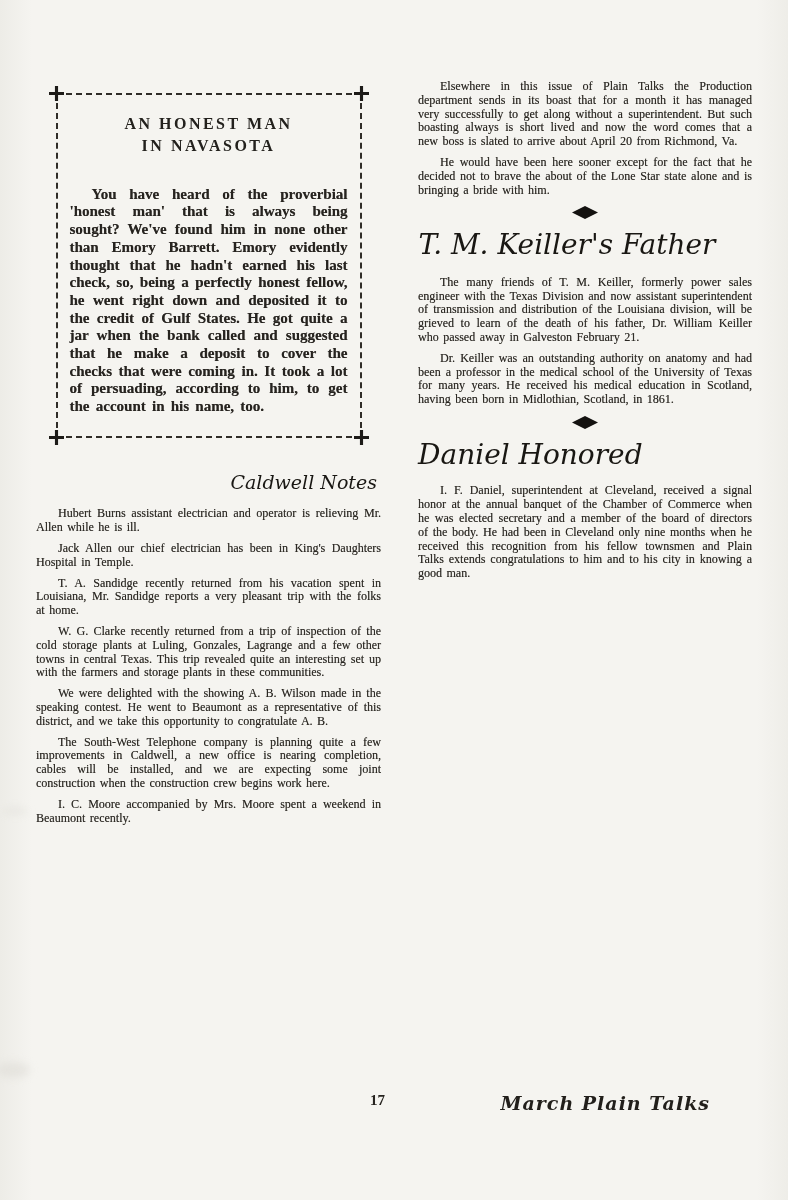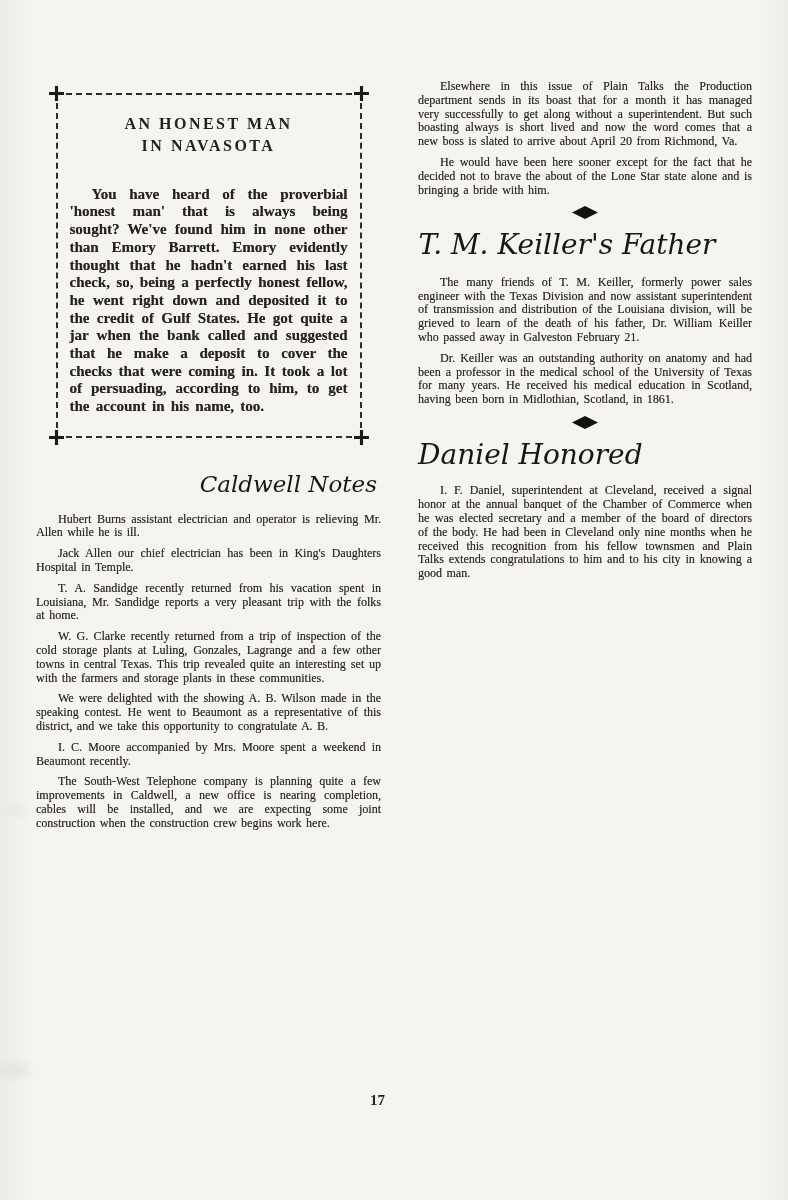--- a/index.html
+++ b/index.html
@@ -40,21 +40,21 @@
     color:#26231f;
     text-shadow:0.2px 0.2px 0.3px rgba(38,35,31,0.55);
     margin-top:28px;
   }
 
   
   .script-heading{
     font-family:"DejaVu Serif", serif;font-style:italic;
     color:#191713;line-height:1.3;
   }
-  .caldwell{font-size:23px;text-align:right;margin:32px 4px 13px 0;}
+  .caldwell{font-size:19px;text-align:right;margin:32px 4px 13px 0;}
   .h-fulton{font-size:28px;margin:2px 0 12px;}
   .h-fulton .line-c{text-align:center;}
   .h-fulton .line-r{text-align:right;padding-right:26px;}
   .h-keiller{font-size:28px;text-align:center;padding-right:36px;margin:4px 0 12px;}
   .h-daniel{font-size:28px;text-align:left;padding-right:40px;margin:2px 0 11px;}
 
   
   .para{
     font-size:12px;line-height:1.15;margin:0 0 7px;
     text-align:justify;text-indent:22px;word-spacing:1.5px;
@@ -117,22 +117,22 @@
         <div class="box-body">You have heard of the proverbial 'honest man' that is always being sought? We've found him in none other than Emory Barrett. Emory evidently thought that he hadn't earned his last check, so, being a perfectly honest fellow, he went right down and deposited it to the credit of Gulf States. He got quite a jar when the bank called and suggested that he make a deposit to cover the checks that were coming in. It took a lot of persuading, according to him, to get the account in his name, too.</div>
       </div>
 
       <div class="script-heading caldwell">Caldwell Notes</div>
 
       <p class="para">Hubert Burns assistant electrician and operator is relieving Mr. Allen while he is ill.</p>
       <p class="para">Jack Allen our chief electrician has been in King's Daughters Hospital in Temple.</p>
       <p class="para">T. A. Sandidge recently returned from his vacation spent in Louisiana, Mr. Sandidge reports a very pleasant trip with the folks at home.</p>
       <p class="para">W. G. Clarke recently returned from a trip of inspection of the cold storage plants at Luling, Gonzales, Lagrange and a few other towns in central Texas. This trip revealed quite an interesting set up with the farmers and storage plants in these communities.</p>
       <p class="para">We were delighted with the showing A. B. Wilson made in the speaking contest. He went to Beaumont as a representative of this district, and we take this opportunity to congratulate A. B.</p>
+      <p class="para">The South-West Telephone company is planning quite a few improvements in Caldwell, a new office is nearing completion, cables will be installed, and we are expecting some joint construction when the construction crew begins work here.</p>
       <p class="para">I. C. Moore accompanied by Mrs. Moore spent a weekend in Beaumont recently.</p>
-      <p class="para">The South-West Telephone company is planning quite a few improvements in Caldwell, a new office is nearing completion, cables will be installed, and we are expecting some joint construction when the construction crew begins work here.</p>
     </div>
 
     <div class="col-right">
 
 
       <p class="para">Elsewhere in this issue of Plain Talks the Production department sends in its boast that for a month it has managed very successfully to get along without a superintendent. But such boasting always is short lived and now the word comes that a new boss is slated to arrive about April 20 from Richmond, Va.</p>
       <p class="para">He would have been here sooner except for the fact that he decided not to brave the about of the Lone Star state alone and is bringing a bride with him.</p>
 
       <div class="divider">
         <svg width="26" height="13" viewBox="0 0 26 13">
@@ -154,14 +154,15 @@
       </div>
 
       <div class="script-heading h-daniel">Daniel Honored</div>
 
       <p class="para">I. F. Daniel, superintendent at Cleveland, received a signal honor at the annual banquet of the Chamber of Commerce when he was elected secretary and a member of the board of directors of the body. He had been in Cleveland only nine months when he received this recognition from his fellow townsmen and Plain Talks extends congratulations to him and to his city in knowing a good man.</p>
     </div>
   </div>
 
   <div class="footer">
     <span class="page-num">17</span>
+    <span class="footer-title">March Plain Talks</span>
   </div>
 </div>
 
 </body></html>

